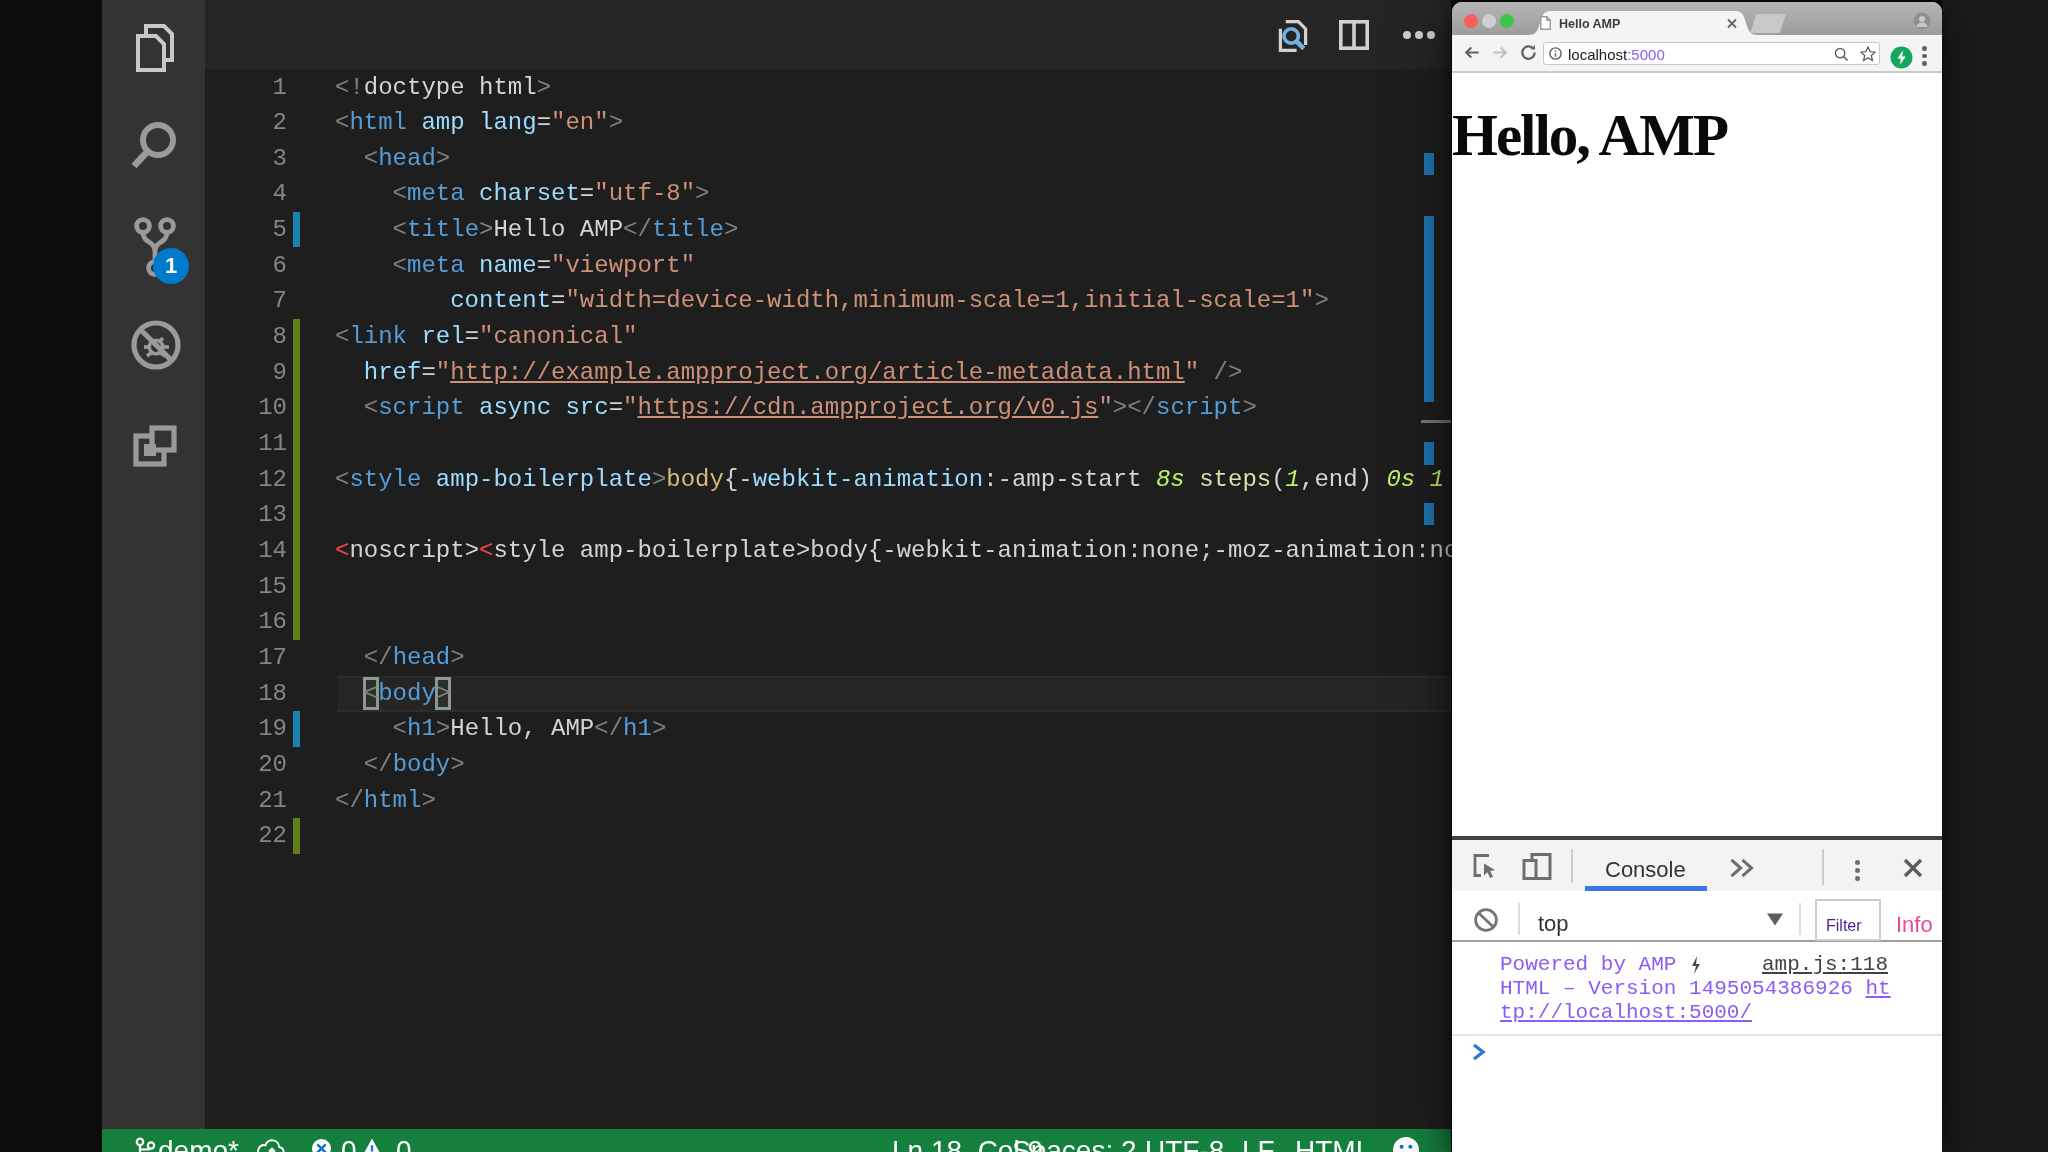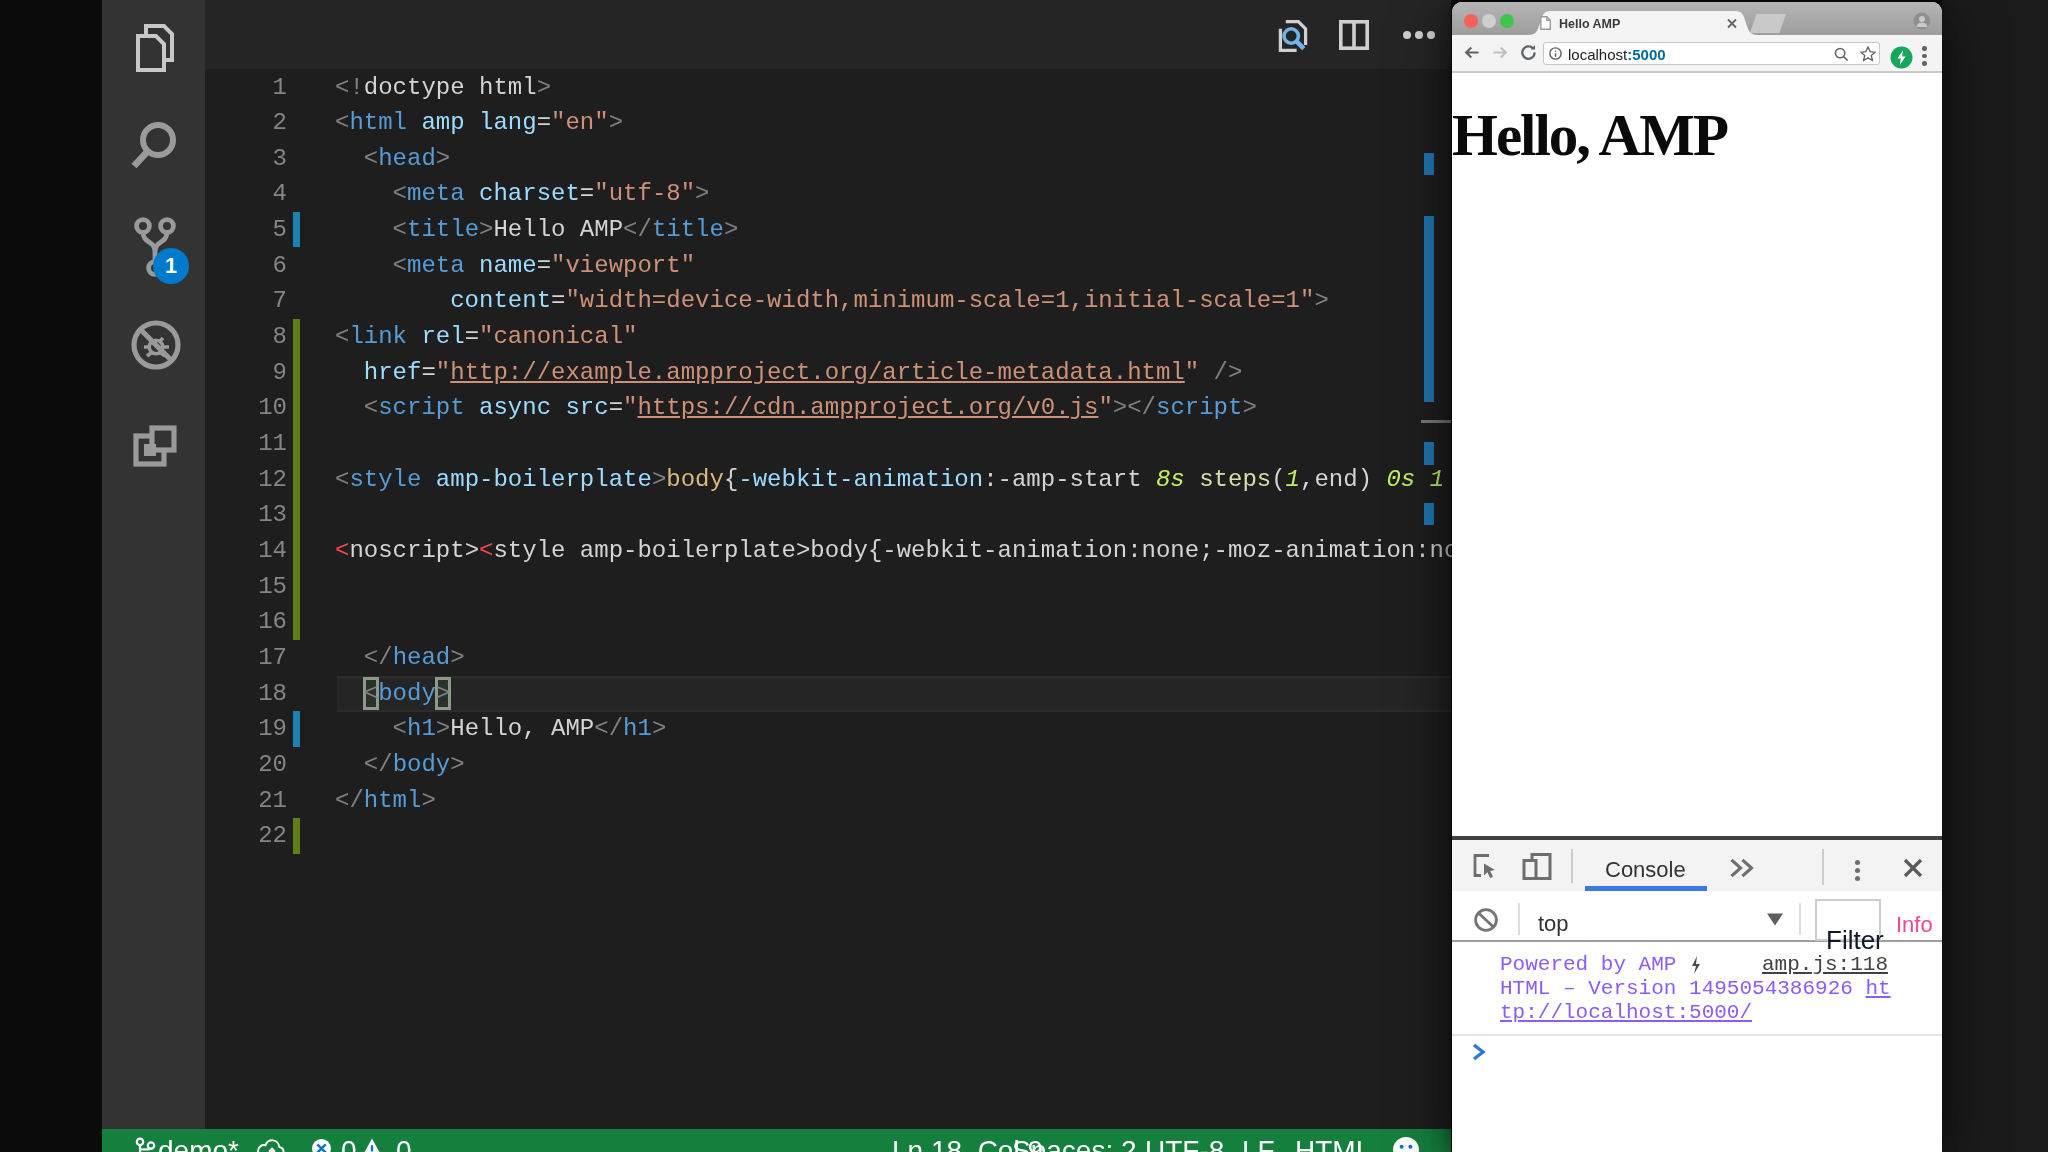--- a/index.html
+++ b/index.html
@@ -48,33 +48,33 @@
   #chrome { left:1452px; top:2px; width:490px; height:1150px; background:#ffffff;
             border-radius:10px 10px 0 0; box-shadow:0 14px 60px rgba(0,0,0,0.55), -3px 0 18px rgba(0,0,0,0.35); }
   #titlebar { left:0; top:0; width:490px; height:35px; border-radius:10px 10px 0 0;
               background:linear-gradient(#b5b5b5,#9d9d9d); border-bottom:2px solid #7e7e7e; }
   .light { top:12px; width:14px; height:14px; border-radius:50%; }
   #chrometab { left:76px; top:9px; width:230px; height:24px; }
   #newtab { left:298px; top:12px; width:36px; height:19px; background:#c9c9c9; }
   #toolbar { left:0; top:33px; width:490px; height:38px; background:#f4f4f4; border-bottom:2px solid #c9c9c9; }
   #omnibox { left:91px; top:7px; width:337px; height:23px; background:#fff; border:1.5px solid #c7c7c7; border-radius:3px; }
   #omnibox .url { position:absolute; left:24px; top:2.5px; font-size:15px; color:#202124; }
-  #omnibox .url .port { color:#0369a1;font-weight:bold; }
+  #omnibox .url .port { color:#8b5cf6; }
   #page { left:0; top:73px; width:490px; height:761px; background:#fff; }
   #page h1 { position:absolute; left:0px; top:30.5px; font-family:"Liberation Serif", serif;
              font-size:59px; line-height:59px; letter-spacing:-2px; font-weight:bold; color:#0a0a0a; white-space:pre; }
   
   #devtools { left:0; top:834px; width:490px; height:292px; background:#fff; border-top:4px solid #414141; }
   #dtrow1 { position:absolute; left:0; top:0; width:490px; height:51px; background:#f3f3f3; }
   #dtconsole { position:absolute; left:153px; top:17px; font-size:22px; color:#333; }
   #dtunderline { position:absolute; left:133px; top:46px; width:122px; height:5px; background:#3b78e7; }
   #dtrow2 { position:absolute; left:0; top:51px; width:490px; height:51px; background:#fff; border-bottom:2px solid #9f9f9f; }
   #dttop { position:absolute; left:86px; top:20px; font-size:22px; color:#333; }
   #dtfilterbox { position:absolute; left:363px; top:8px; width:66px; height:42px; border:2px solid #ccc; }
-  #dtfilterbox span { position:absolute; left:9px; top:24px; font-size:26px; color:#0f172a; }
+  #dtfilterbox span { position:absolute; left:9px; top:16px; font-size:16px; color:#4c1d95; }
   #dtinfo { position:absolute; left:444px; top:21px; font-size:22px; color:#ec4899; }
   #dtmsg { position:absolute; left:48px; top:112.5px; font:21px/24.3px "Liberation Mono", monospace; color:#8b5cf6; white-space:pre; }
   #dtlink1 { position:absolute; left:310px; top:112.5px; font:21px/24.3px "Liberation Mono", monospace; color:#424242; text-decoration:underline; }
   #dtmsgborder { position:absolute; left:0; top:194px; width:490px; height:2px; background:#e4e4e4; }
   .sep { position:absolute; width:2px; background:#ccc; }
 </style>
 </head>
 <body>
 <div id="rightstrip" class="abs"></div>
 

